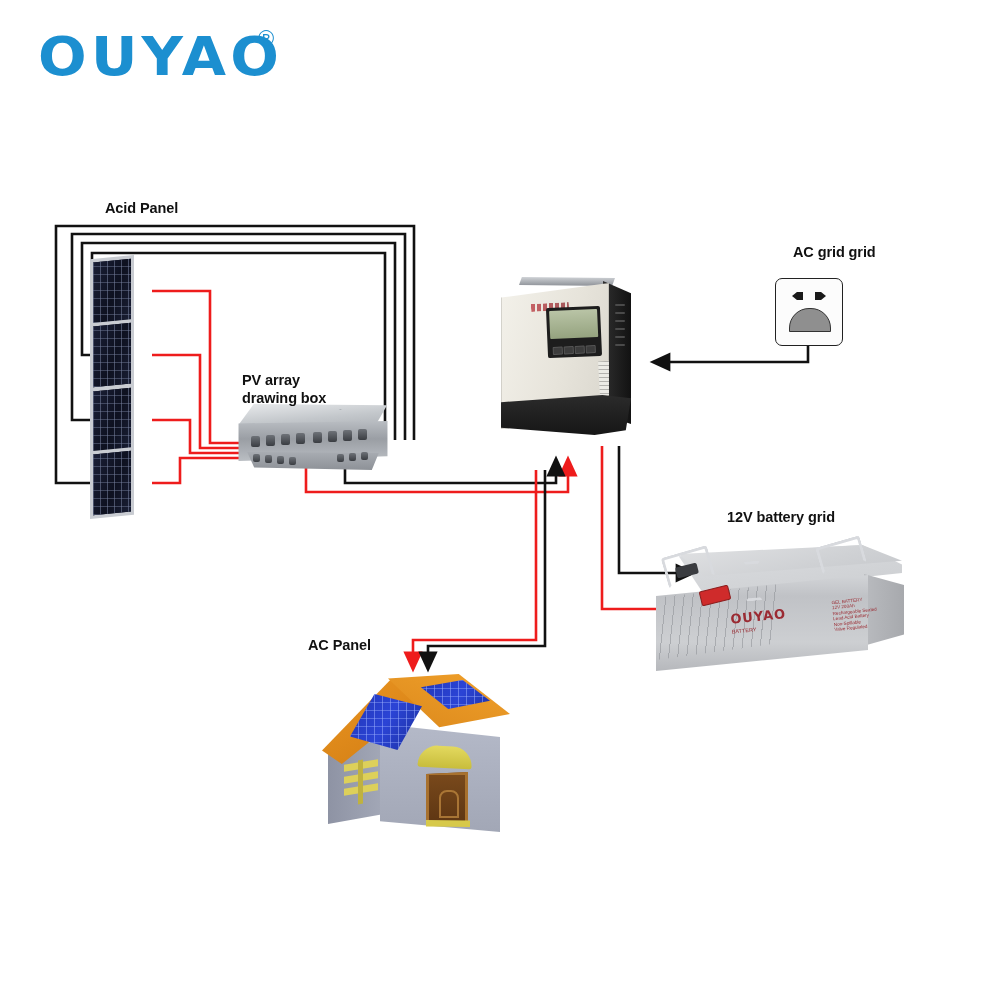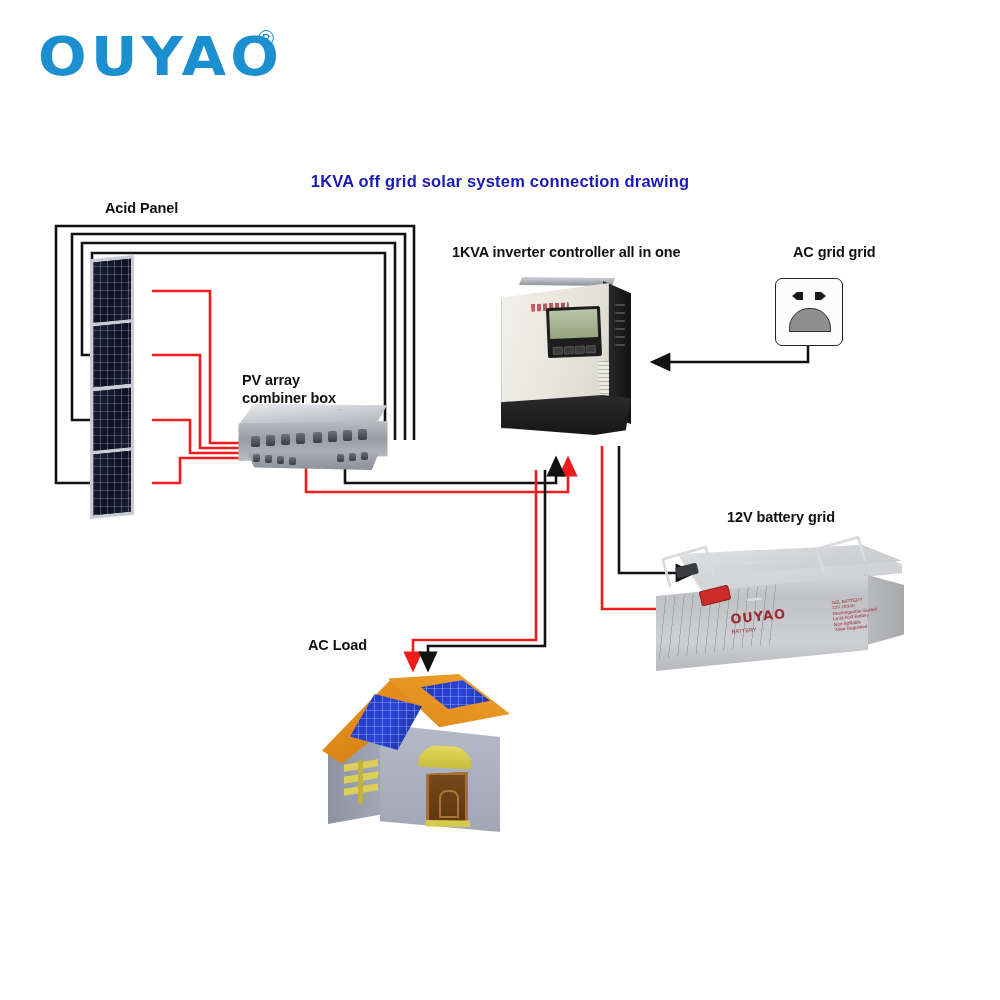--- a/index.html
+++ b/index.html
@@ -167,21 +167,20 @@
 </head>
 <body>
 
 <div id="stage">
 
   <div id="logo">
     <div class="wordmark">OUYAO</div>
     <div class="regmark">®</div>
   </div>
 
-  <div id="title">1KVA off grid solar system connection drawing</div>
 
   <svg id="wires" viewBox="0 0 1000 1000" xmlns="http://www.w3.org/2000/svg">
     <defs>
       <marker id="ah-black" markerWidth="9" markerHeight="9" refX="4.5" refY="4.5" orient="auto">
         <path d="M0.5,0.8 L8.5,4.5 L0.5,8.2 Z" fill="#111"></path>
       </marker>
       <marker id="ah-red" markerWidth="9" markerHeight="9" refX="4.5" refY="4.5" orient="auto">
         <path d="M0.5,0.8 L8.5,4.5 L0.5,8.2 Z" fill="#EE1C1C"></path>
       </marker>
     </defs>
@@ -344,23 +343,22 @@
     <div id="h-doorstep"></div>
     <div class="h-win" id="h-win1"></div>
     <div class="h-win" id="h-win2"></div>
     <div class="h-win" id="h-win3"></div>
     <div id="h-winbar"></div>
   </div>
 
   <div class="lbl" style="left:105px;top:199px;">Acid Panel</div>
 
   <div class="lbl" style="left:242px;top:371px;">PV array
-combiner box</div>
-
-  <div class="lbl" style="left:452px;top:243px;">1KVA inverter controller all in one</div>
+drawing box</div>
+
 
   <div class="lbl" style="left:793px;top:243px;">AC grid grid</div>
 
   <div class="lbl" style="left:727px;top:508px;">12V battery grid</div>
 
-  <div class="lbl" style="left:308px;top:636px;">AC Load</div>
+  <div class="lbl" style="left:308px;top:636px;">AC Panel</div>
 
 </div>
 
 </body></html>

